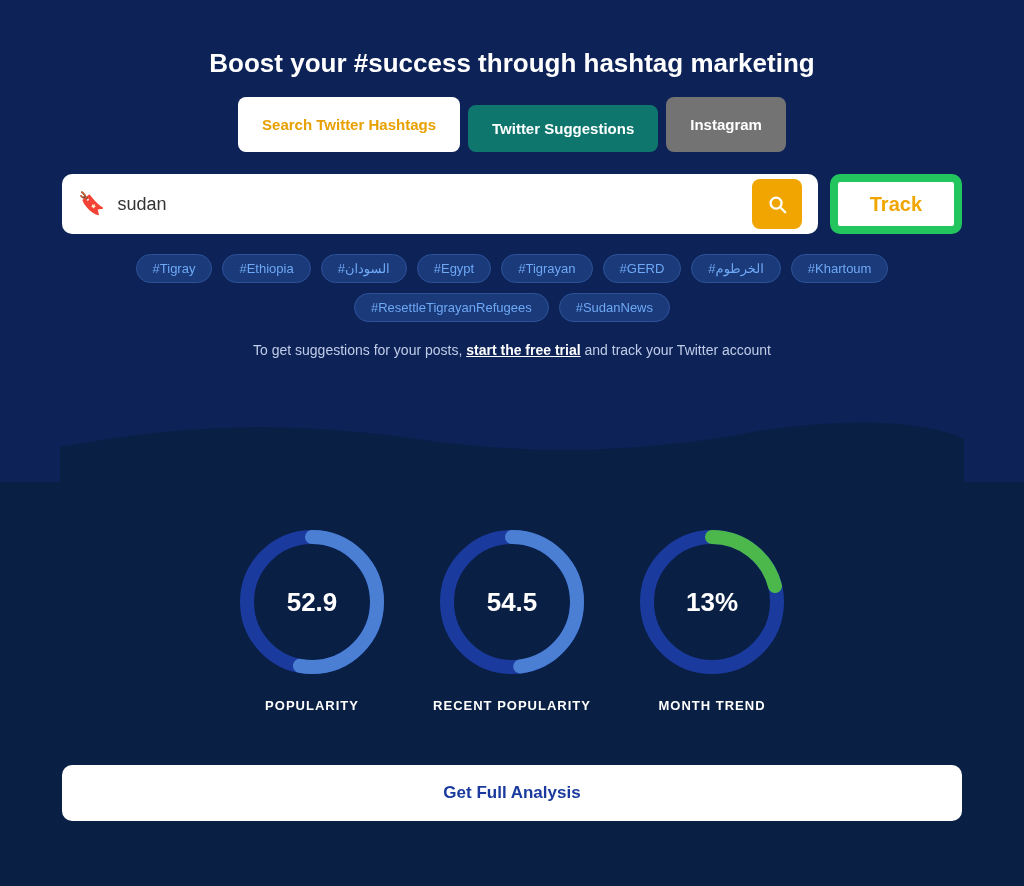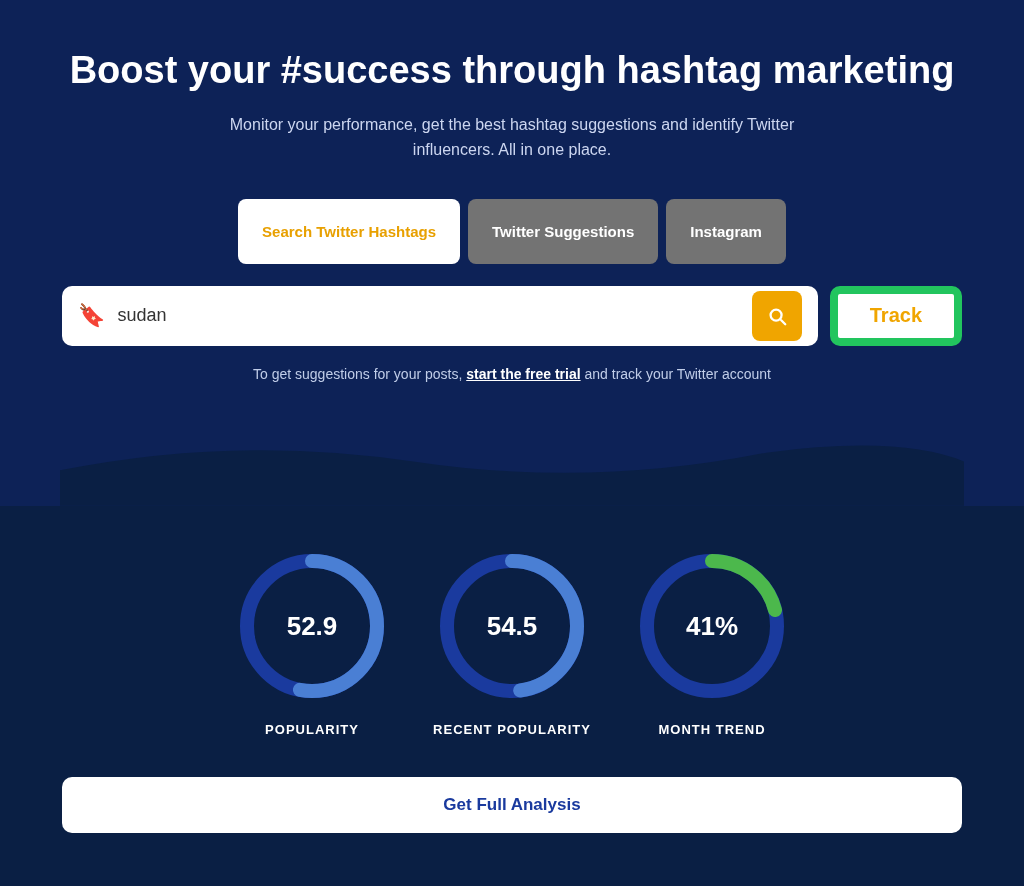--- a/index.html
+++ b/index.html
@@ -12,21 +12,21 @@
     }
 
     .hero {
       background: #0d2257;
       padding: 48px 60px 0;
       position: relative;
     }
 
     .hero-title {
       color: #ffffff;
-      font-size: 38px;
+      font-size: 26px;
       font-weight: 900;
       text-align: center;
       line-height: 1.2;
       margin-bottom: 18px;
     }
 
     .hero-subtitle {
       color: #ccd6f0;
       font-size: 16px;
       text-align: center;
@@ -36,36 +36,37 @@
     }
 
     .tabs-row {
       display: flex;
       justify-content: center;
       gap: 8px;
       margin-bottom: 22px;
     }
 
     .tab-btn {
-      padding: 24px 24px;
+      padding: 15px 24px;
       border-radius: 8px;
       font-size: 15px;
       font-weight: 700;
       cursor: pointer;
       border: none;
     }
 
     .tab-twitter-search {
       background: #ffffff;
       color: #e8a000;
     }
 
     .tab-twitter-suggestions {
-      background: #737373;
-      color: #ffffff;
+      background: #0f766e;
+      color: #ffffff;
+      margin-top: 8px;
     }
 
     .tab-instagram {
       background: #737373;
       color: #ffffff;
     }
 
     .search-row {
       display: flex;
       align-items: center;
@@ -181,21 +182,21 @@
 
     .metrics-section {
       background: #0a1f44;
       padding: 40px 60px 30px;
     }
 
     .metrics-row {
       display: flex;
       justify-content: center;
       gap: 40px;
-      margin-bottom: 40px;
+      margin-bottom: 52px;
     }
 
     .metric-card {
       display: flex;
       flex-direction: column;
       align-items: center;
       gap: 16px;
     }
 
     .donut-container {
@@ -242,41 +243,52 @@
       font-weight: 700;
       cursor: pointer;
       text-align: center;
     }
   </style>
 </head>
 <body>
 
 <div class="hero">
   <h1 class="hero-title">Boost your #success through hashtag marketing</h1>
-  <p class="hero-subtitle">Monitor your performance, get the best hashtag suggestions and identify Twitter influencers. All in one place.</p>
 
   <div class="tabs-row">
     <button class="tab-btn tab-twitter-search">Search Twitter Hashtags</button>
     <button class="tab-btn tab-twitter-suggestions">Twitter Suggestions</button>
     <button class="tab-btn tab-instagram">Instagram</button>
   </div>
 
   <div class="search-row">
     <div class="search-box">
       <span class="bookmark-icon">🔖</span>
       <input class="search-input" type="text" value="sudan" style="">
       <button class="search-btn">
         <svg viewBox="0 0 24 24">
           <path d="M21 21l-4.35-4.35M17 11A6 6 0 1 1 5 11a6 6 0 0 1 12 0z" stroke="white" stroke-width="2.5" stroke-linecap="round" fill="none"></path>
         </svg>
       </button>
     </div>
     <button class="track-btn">Track</button>
   </div>
 
+  <div class="hashtag-chips" id="chips-container">
+  <span class="chip">#Tigray</span>
+      <span class="chip">#Ethiopia</span>
+      <span class="chip">#السودان</span>
+      <span class="chip">#Egypt</span>
+      <span class="chip">#Tigrayan</span>
+      <span class="chip">#GERD</span>
+      <span class="chip">#الخرطوم</span>
+      <span class="chip">#Khartoum</span>
+      <span class="chip">#ResettleTigrayanRefugees</span>
+      <span class="chip">#SudanNews</span>
+    </div>
 
   <div class="suggestion-text">
     <span>To get suggestions for your posts, </span><a href="#">start the free trial</a><span> and track your Twitter account</span>
   </div>
 
   <div class="wave-section">
     <svg viewBox="0 0 1024 80" preserveAspectRatio="none" xmlns="http://www.w3.org/2000/svg">
       <path d="M0,80 L0,40 Q200,0 400,30 Q600,60 800,20 Q950,0 1024,30 L1024,80 Z" fill="#0a1f44"></path>
     </svg>
   </div>
@@ -303,20 +315,20 @@
         <div class="donut-value">54.5</div>
       </div>
       <div class="metric-label">RECENT POPULARITY</div>
     </div>
       <div class="metric-card">
       <div class="donut-container">
         <svg width="160" height="160" viewBox="0 0 160 160">
           <circle cx="80" cy="80" r="65" fill="none" stroke="#1a3a9e" stroke-width="14"></circle>
           <circle cx="80" cy="80" r="65" fill="none" stroke="#4cb84c" stroke-width="14" stroke-dasharray="408.4070449666731" stroke-dashoffset="322.6415655236717" stroke-linecap="round"></circle>
         </svg>
-        <div class="donut-value">41%</div>
+        <div class="donut-value">13%</div>
       </div>
       <div class="metric-label">MONTH TREND</div>
     </div>
     </div>
 
   <button class="full-analysis-btn">Get Full Analysis</button>
 </div>
 
 </body></html>

